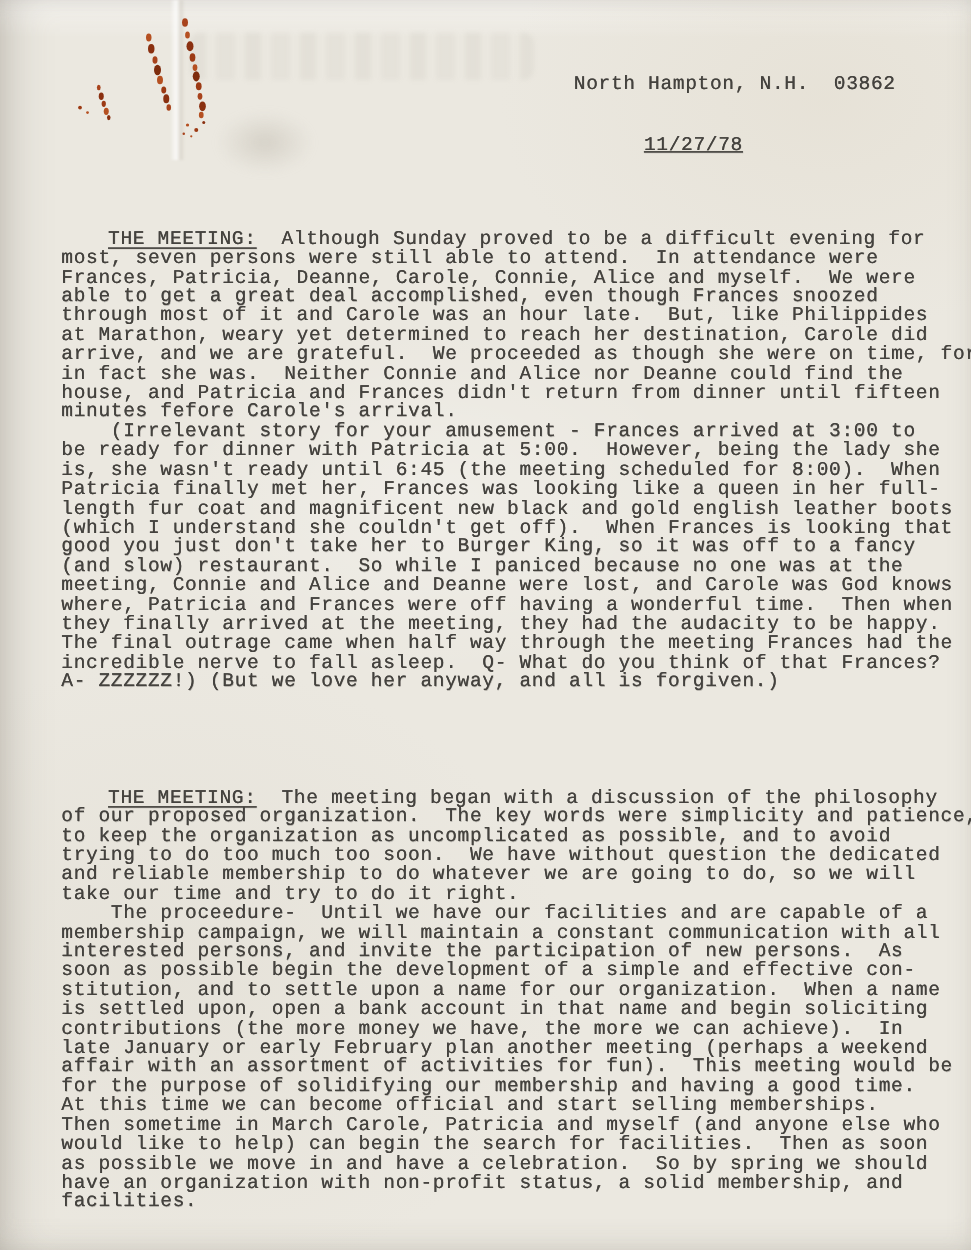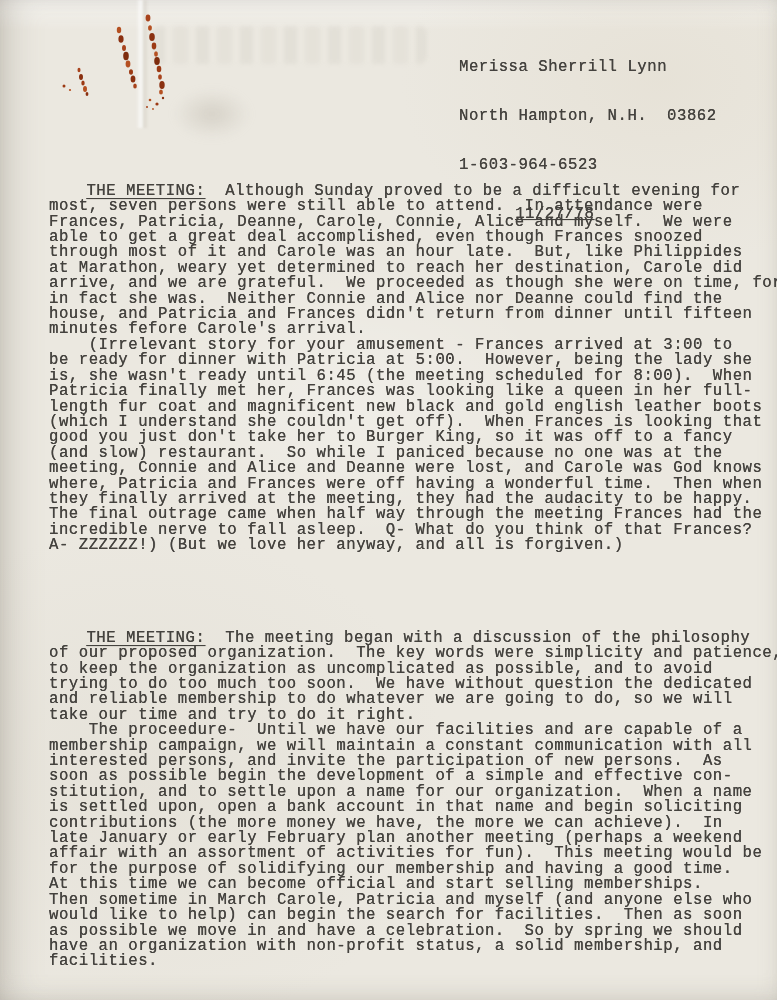--- a/index.html
+++ b/index.html
@@ -117,23 +117,21 @@
       <ellipse cx="81" cy="77" rx="2.0" ry="3.0" fill="#8a3010"></ellipse>
       <ellipse cx="83" cy="83" rx="1.7" ry="2.5" fill="#9c3a14"></ellipse>
       <ellipse cx="85" cy="89" rx="2.0" ry="2.9" fill="#b55021"></ellipse>
       <ellipse cx="87" cy="94" rx="1.4" ry="2.1" fill="#8a3010"></ellipse>
       <circle cx="64" cy="86" r="1.5" fill="#9c3a14"></circle>
       <circle cx="70" cy="90" r="1.1" fill="#b55021"></circle>
     </g>
   </svg>
 
   <div class="header-block typewriter">
-    <div>Merissa Sherrill Lynn</div>
     <div>North Hampton, N.H.  03862</div>
-    <div>1-603-964-6523</div>
     <div class="date-line">11/27/78</div>
   </div>
 
   <div class="letter-body typewriter">
     <p class="para"><span class="section-heading">THE MEETING:</span><span>  Although Sunday proved to be a difficult evening for
 most, seven persons were still able to attend.  In attendance were
 Frances, Patricia, Deanne, Carole, Connie, Alice and myself.  We were
 able to get a great deal accomplished, even though Frances snoozed
 through most of it and Carole was an hour late.  But, like Philippides
 at Marathon, weary yet determined to reach her destination, Carole did

